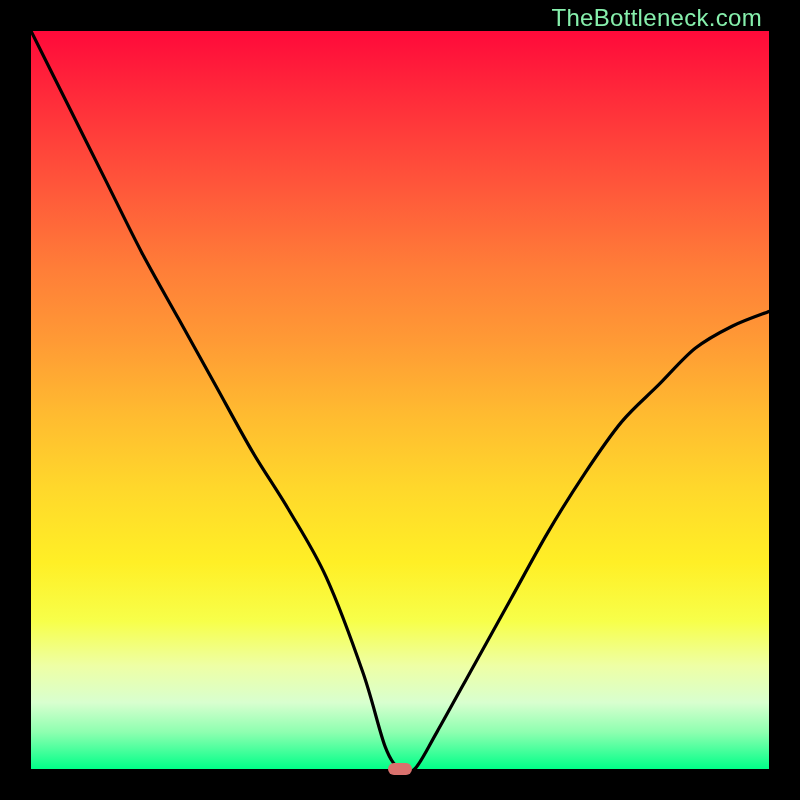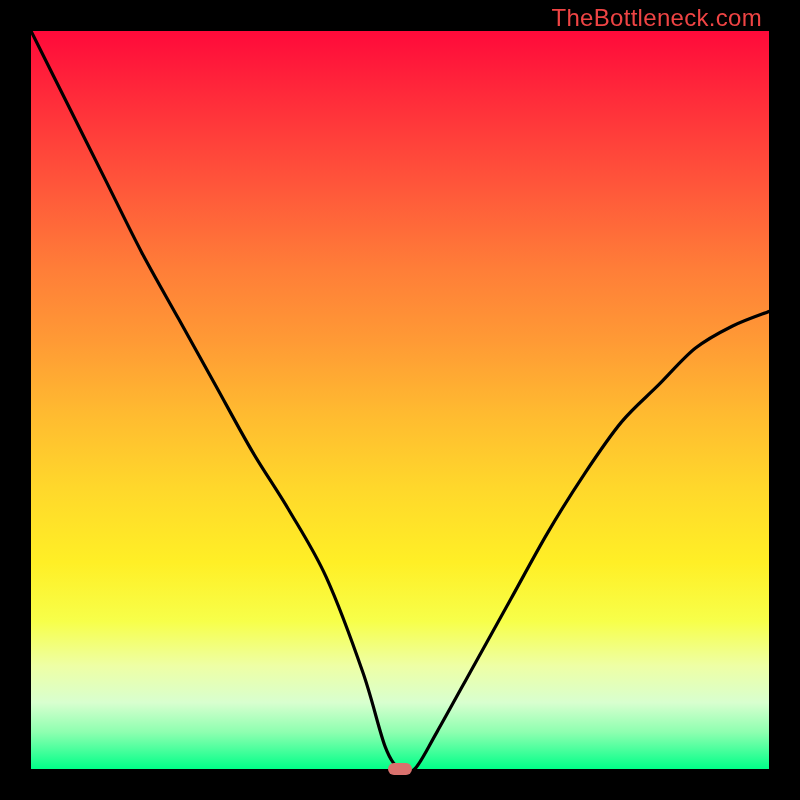--- a/index.html
+++ b/index.html
@@ -32,21 +32,21 @@
       #8effb0 95%,
       #00ff88 100%
     );
   }
   .watermark {
     position: absolute;
     top: 4px;
     right: 38px;
     font-family: Arial, Helvetica, sans-serif;
     font-size: 24px;
-    color: #ef4444;
+    color: #86efac;
     letter-spacing: 0.3px;
     user-select: none;
   }
   svg.curve {
     position: absolute;
     left: 0; top: 0;
     width: 738px; height: 738px;
   }
   .marker {
     position: absolute;

